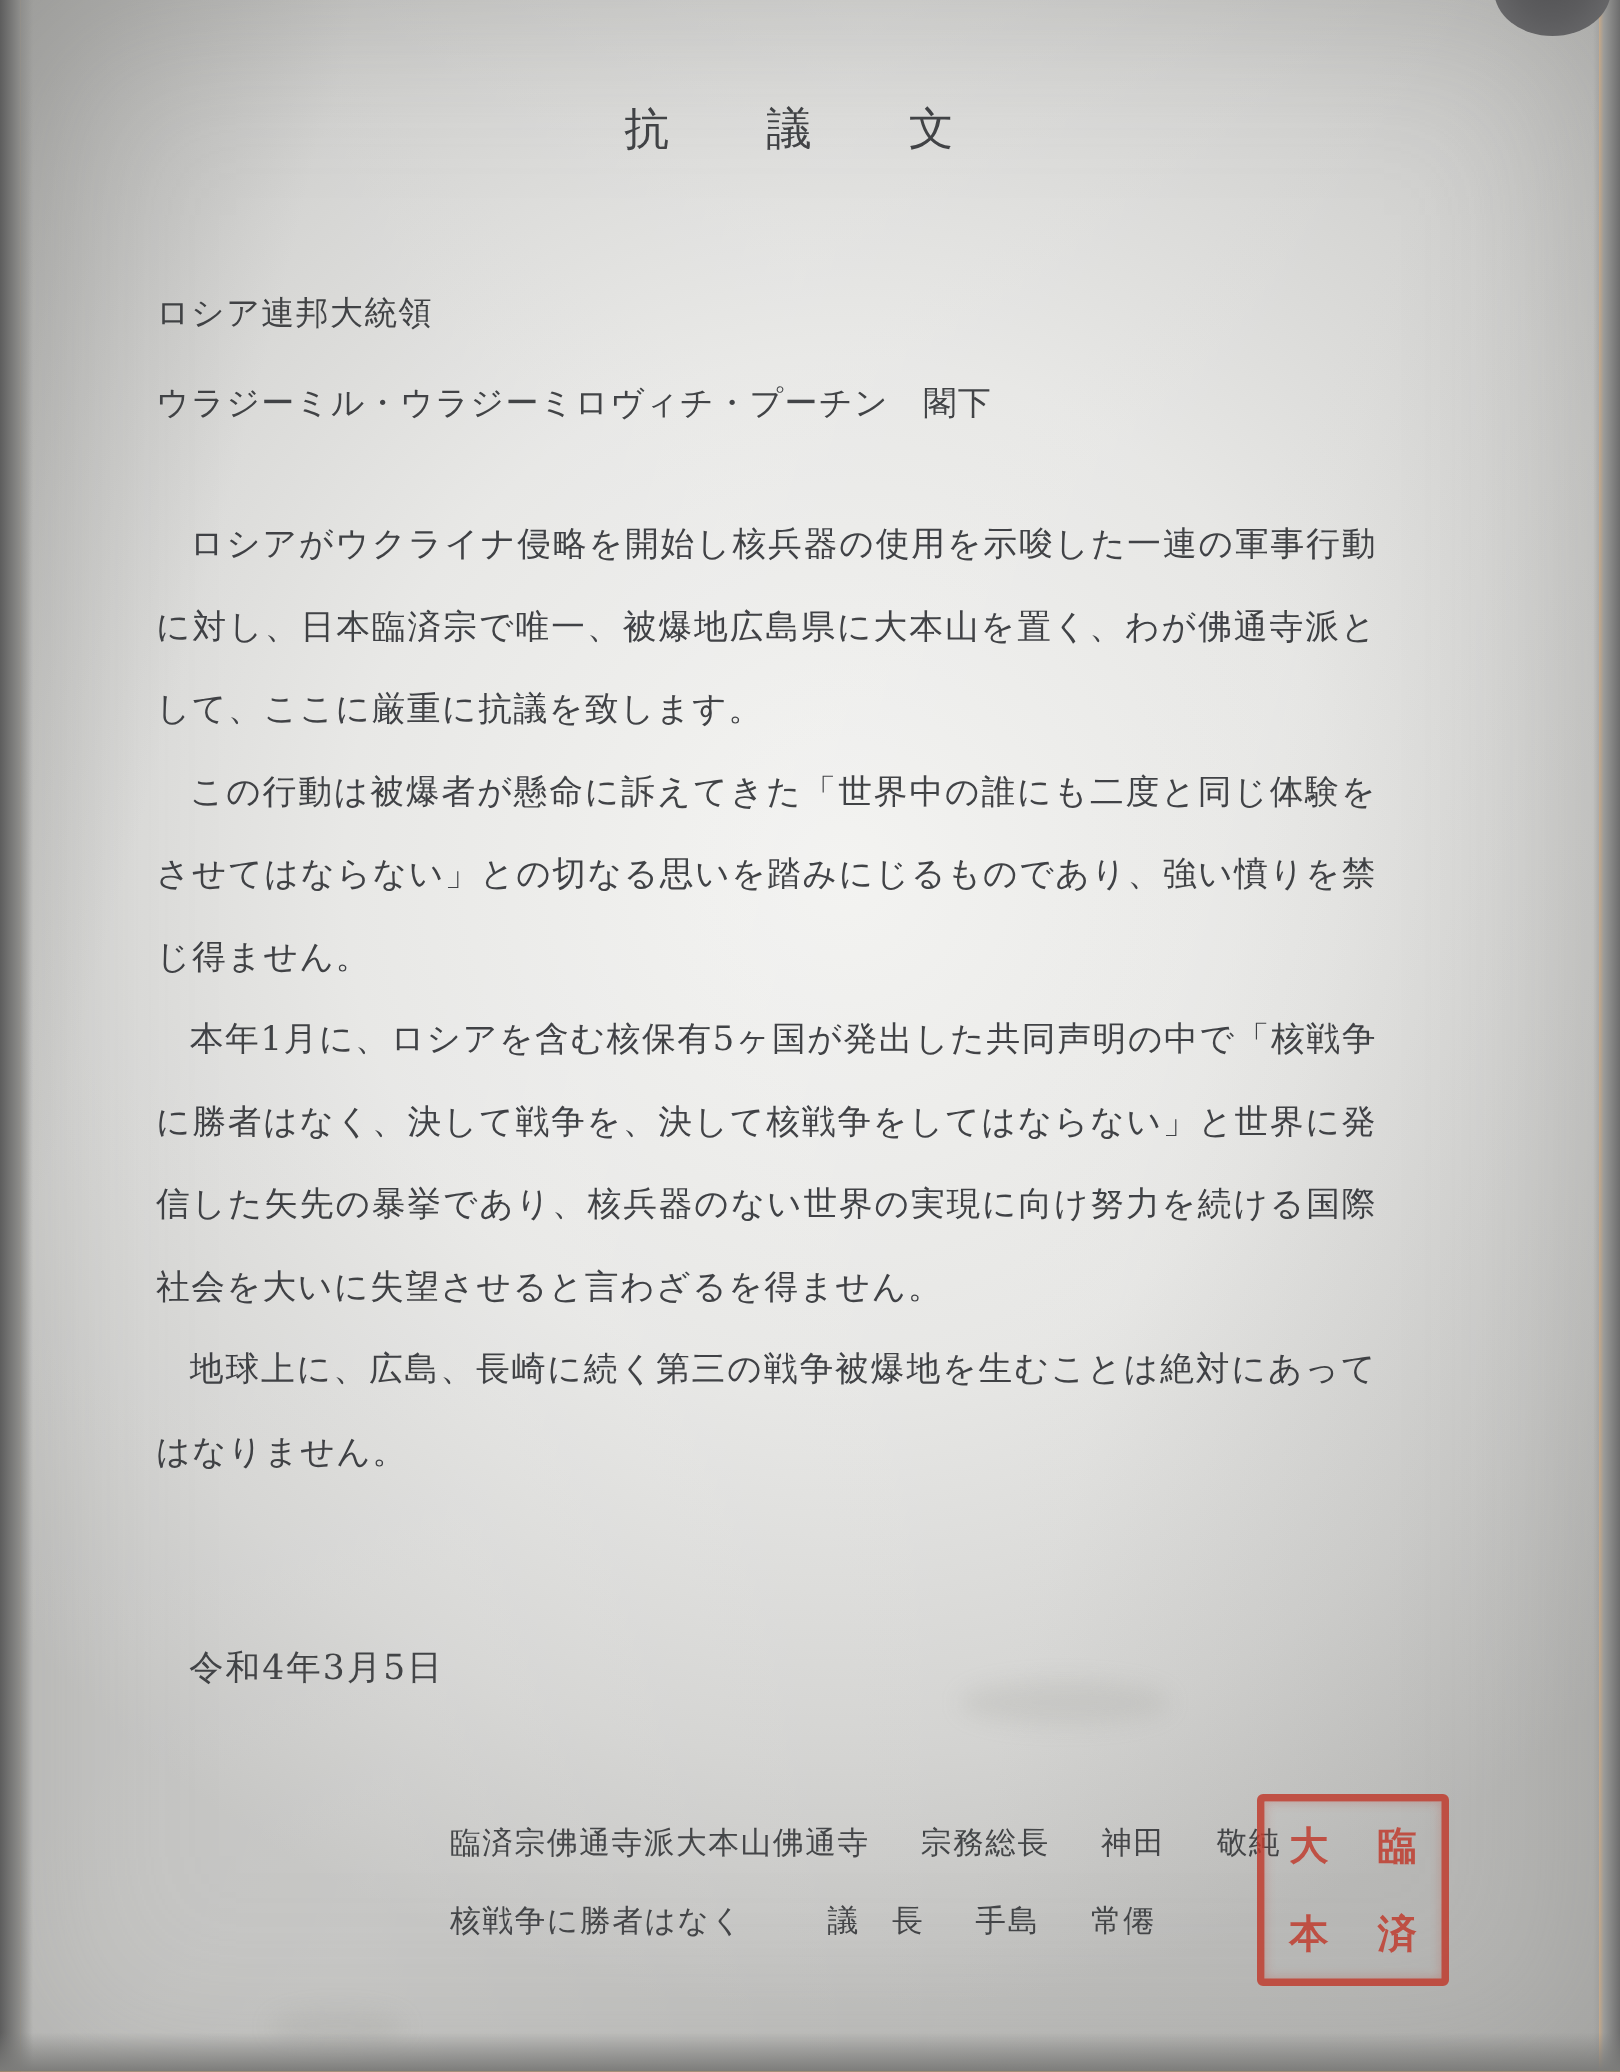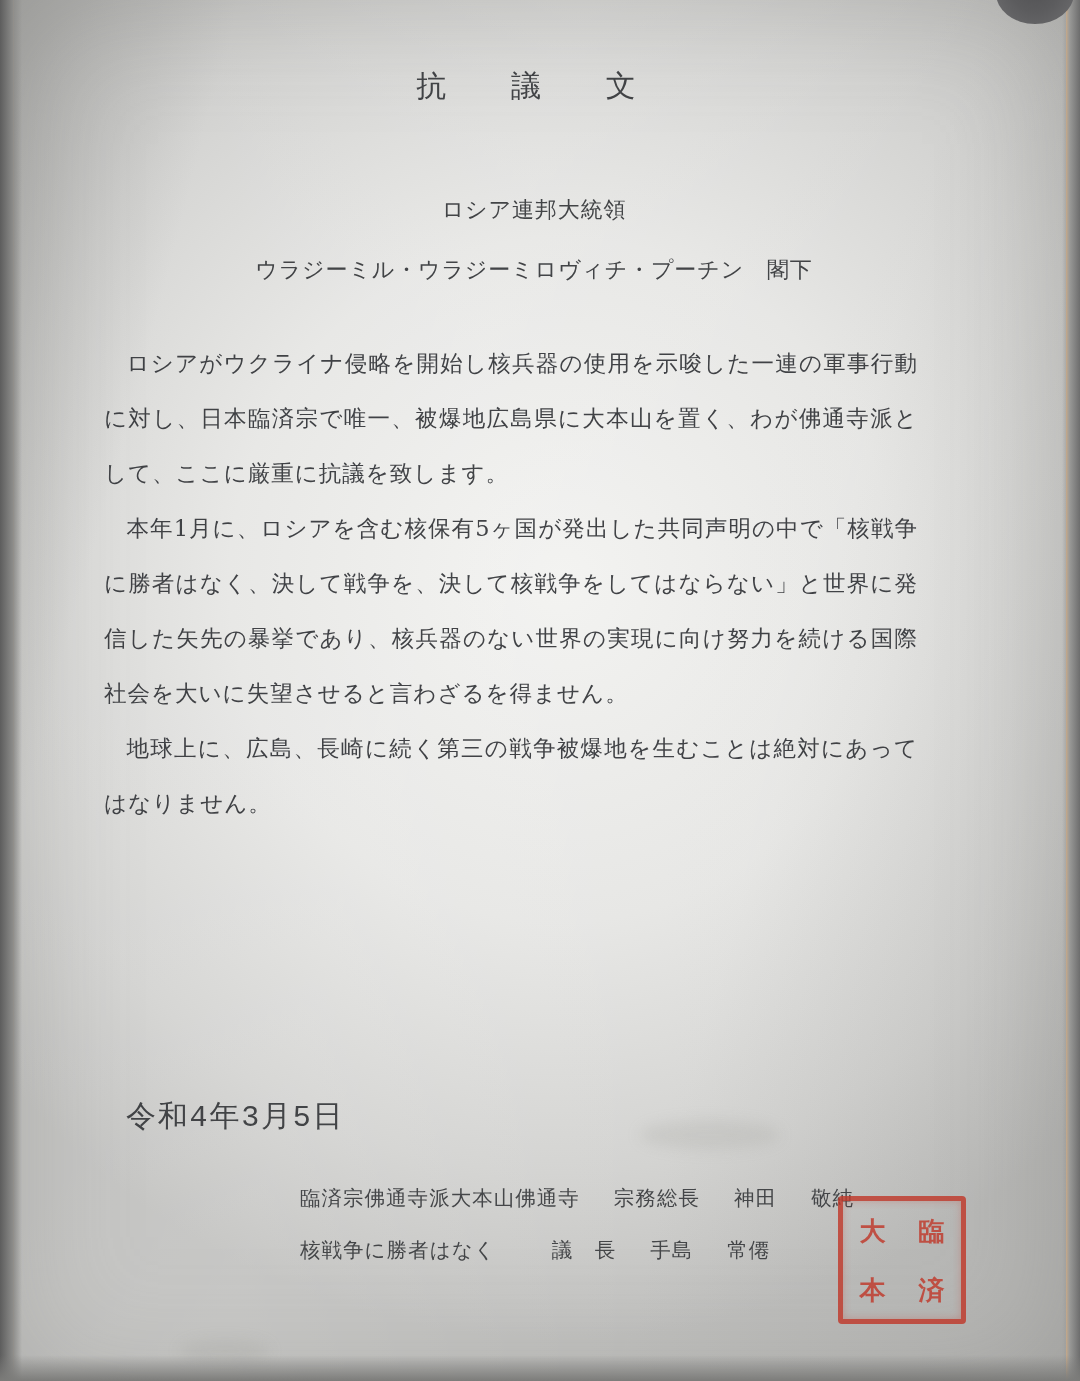--- a/index.html
+++ b/index.html
@@ -111,21 +111,21 @@
     position: absolute;
     left: 104px;
     top: 180px;
     width: 860px;
     font-size: 22px;
     line-height: 60px;
     letter-spacing: 0.04em;
     color: #36383b;
     opacity: 0.93;
   }
-  .addressee div { white-space: nowrap; text-align: center; }
+  .addressee div { white-space: nowrap; }
 
   .body {
     position: absolute;
     left: 104px;
     top: 336px;
     width: 830px;
     font-size: 22.5px;
     line-height: 55px;
     letter-spacing: 0.045em;
     text-align: justify;
@@ -134,31 +134,30 @@
   }
   .body p {
     margin: 0 16px 0 0;
     text-indent: 1em;
   }
 
   .date {
     position: absolute;
     left: 126px;
     top: 1096px;
-    font-size: 30px;
+    font-size: 23px;
     letter-spacing: 0.06em;
     color: #36383b;
     opacity: 0.92;
-    font-family: Liberation Mono, monospace;
   }
 
   .signatures {
     position: absolute;
     left: 300px;
-    top: 1172px;
+    top: 1202px;
     font-size: 20.5px;
     line-height: 52px;
     letter-spacing: 0.05em;
     color: #36383b;
     opacity: 0.9;
     white-space: nowrap;
   }
   .sig-row .gap-m { display: inline-block; width: 34px; }
   .sig-row .gap-l { display: inline-block; width: 56px; }
 
@@ -217,20 +216,21 @@
 
     <div class="title">抗　議　文</div>
 
     <div class="addressee">
       <div>ロシア連邦大統領</div>
       <div>ウラジーミル・ウラジーミロヴィチ・プーチン　閣下</div>
     </div>
 
     <div class="body">
       <p>ロシアがウクライナ侵略を開始し核兵器の使用を示唆した一連の軍事行動に対し、日本臨済宗で唯一、被爆地広島県に大本山を置く、わが佛通寺派として、ここに厳重に抗議を致します。</p>
+      <p>この行動は被爆者が懸命に訴えてきた「世界中の誰にも二度と同じ体験をさせてはならない」との切なる思いを踏みにじるものであり、強い憤りを禁じ得ません。</p>
       <p>本年1月に、ロシアを含む核保有5ヶ国が発出した共同声明の中で「核戦争に勝者はなく、決して戦争を、決して核戦争をしてはならない」と世界に発信した矢先の暴挙であり、核兵器のない世界の実現に向け努力を続ける国際社会を大いに失望させると言わざるを得ません。</p>
       <p>地球上に、広島、長崎に続く第三の戦争被爆地を生むことは絶対にあってはなりません。</p>
     </div>
 
     <div class="date">令和4年3月5日</div>
 
     <div class="signatures">
       <div class="sig-row">
         <span>臨済宗佛通寺派大本山佛通寺</span><span class="gap-m"></span><span>宗務総長</span><span class="gap-m"></span><span>神田</span><span class="gap-m"></span><span>敬純</span>
       </div>

